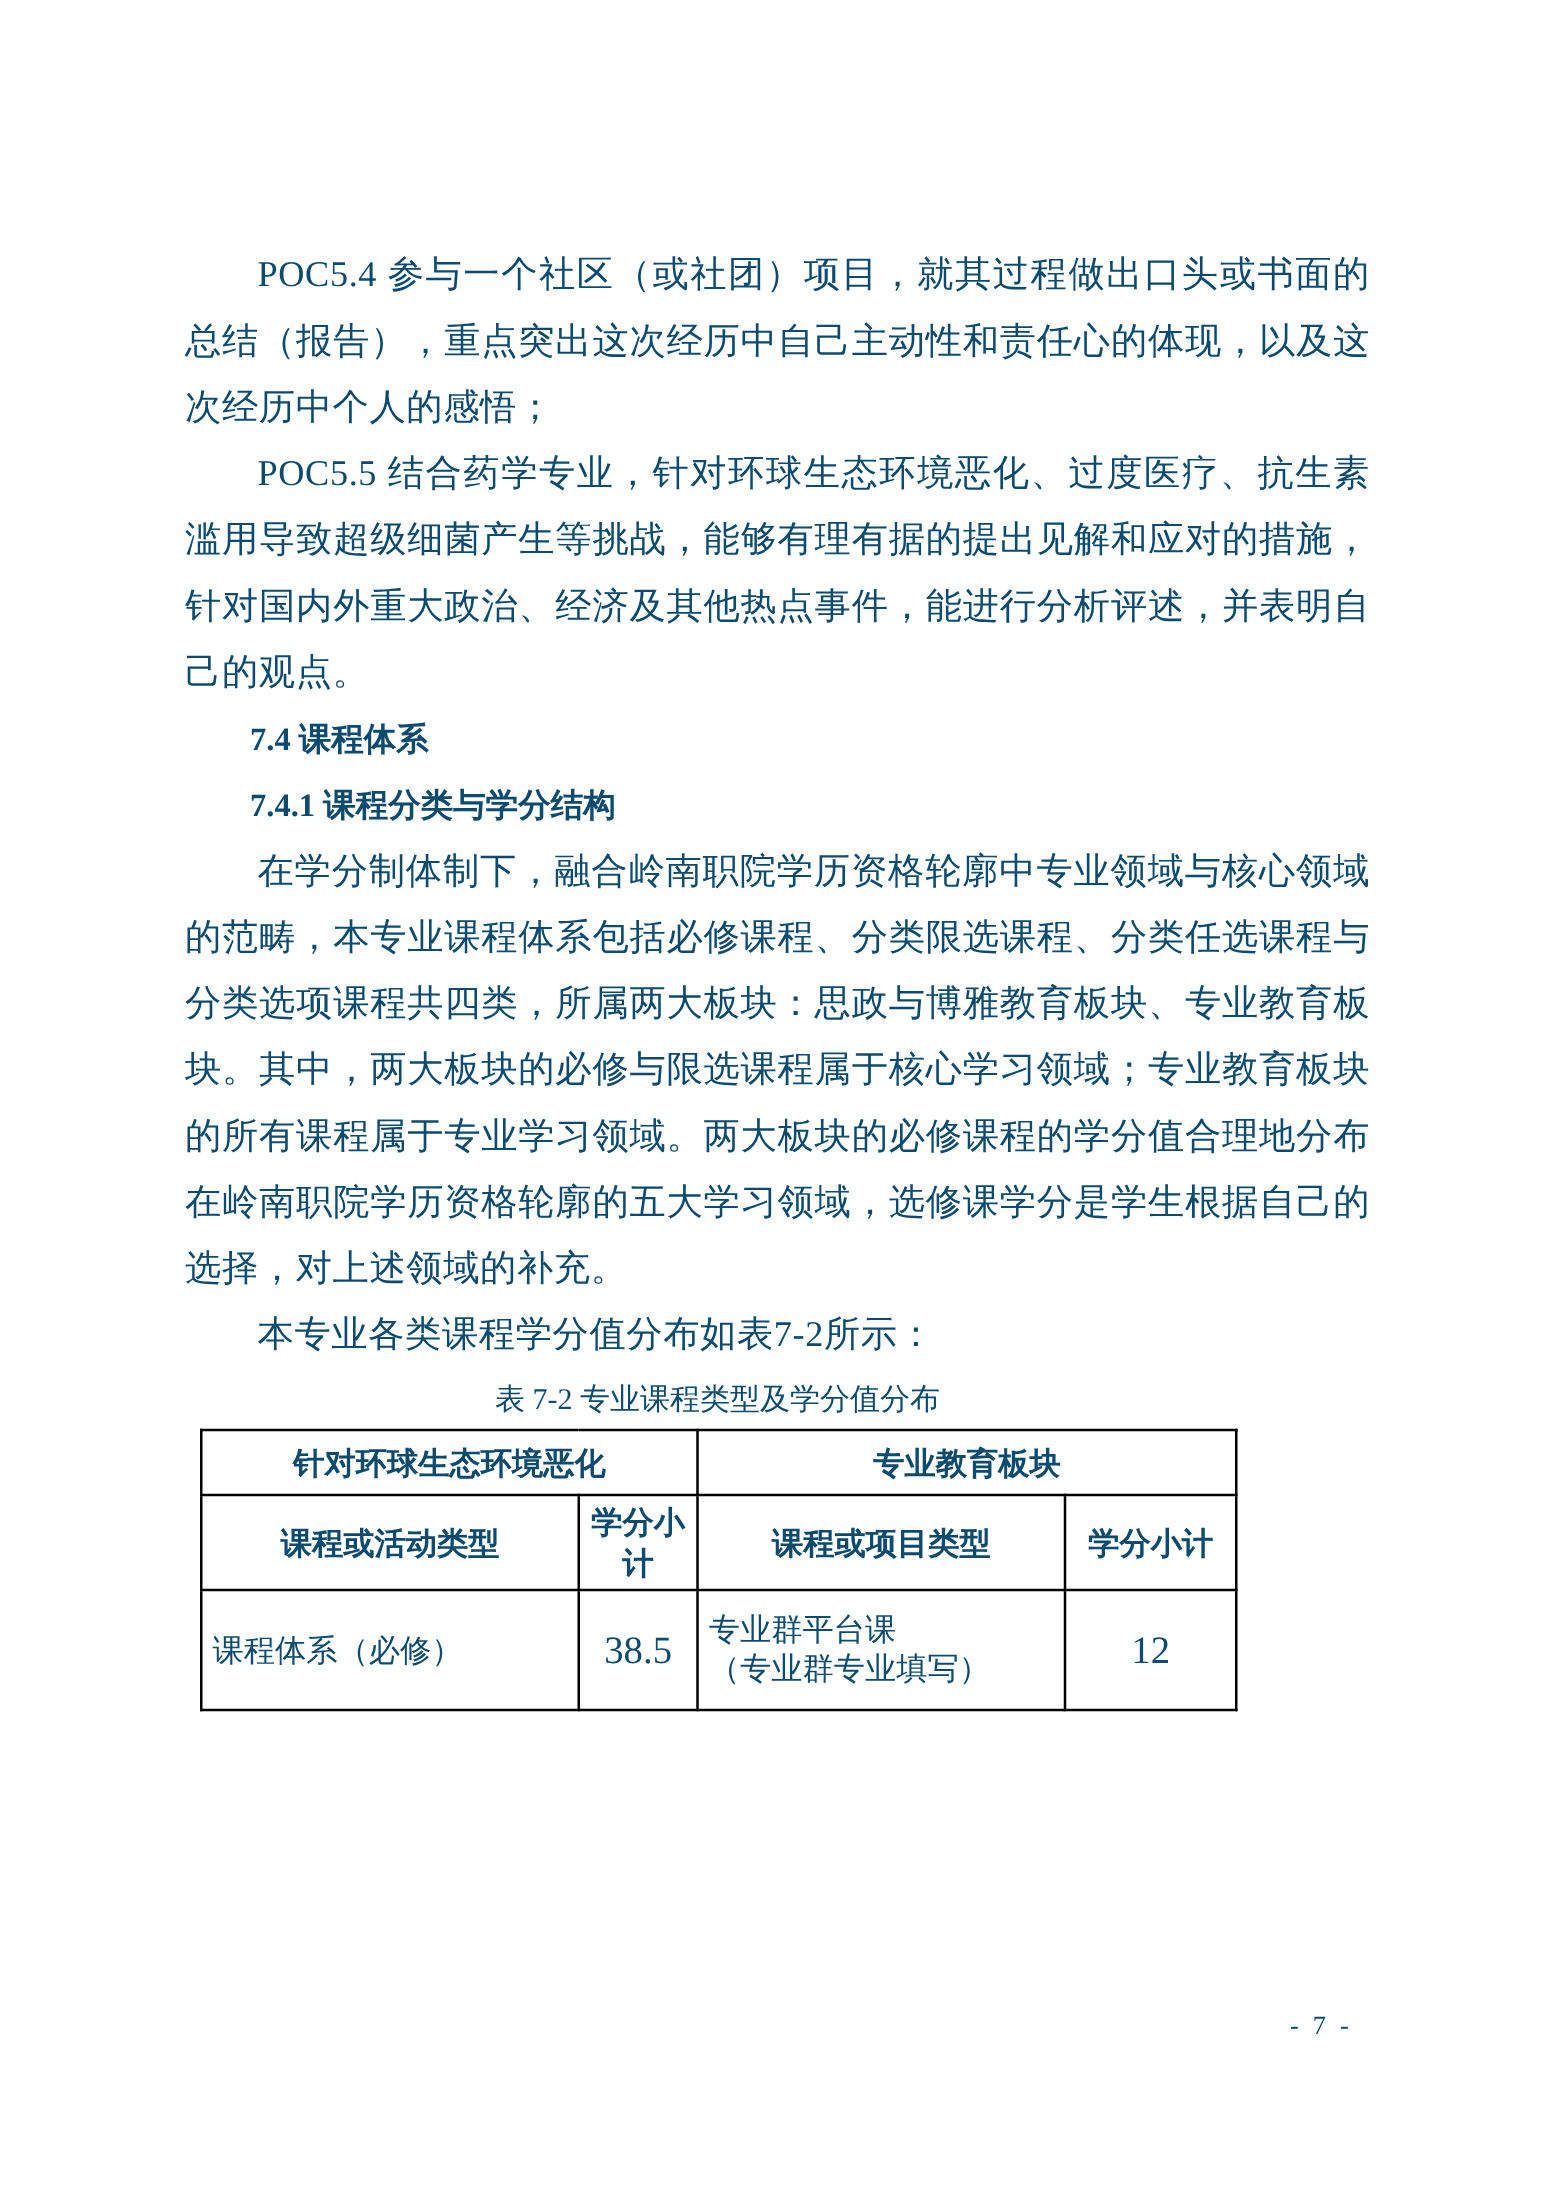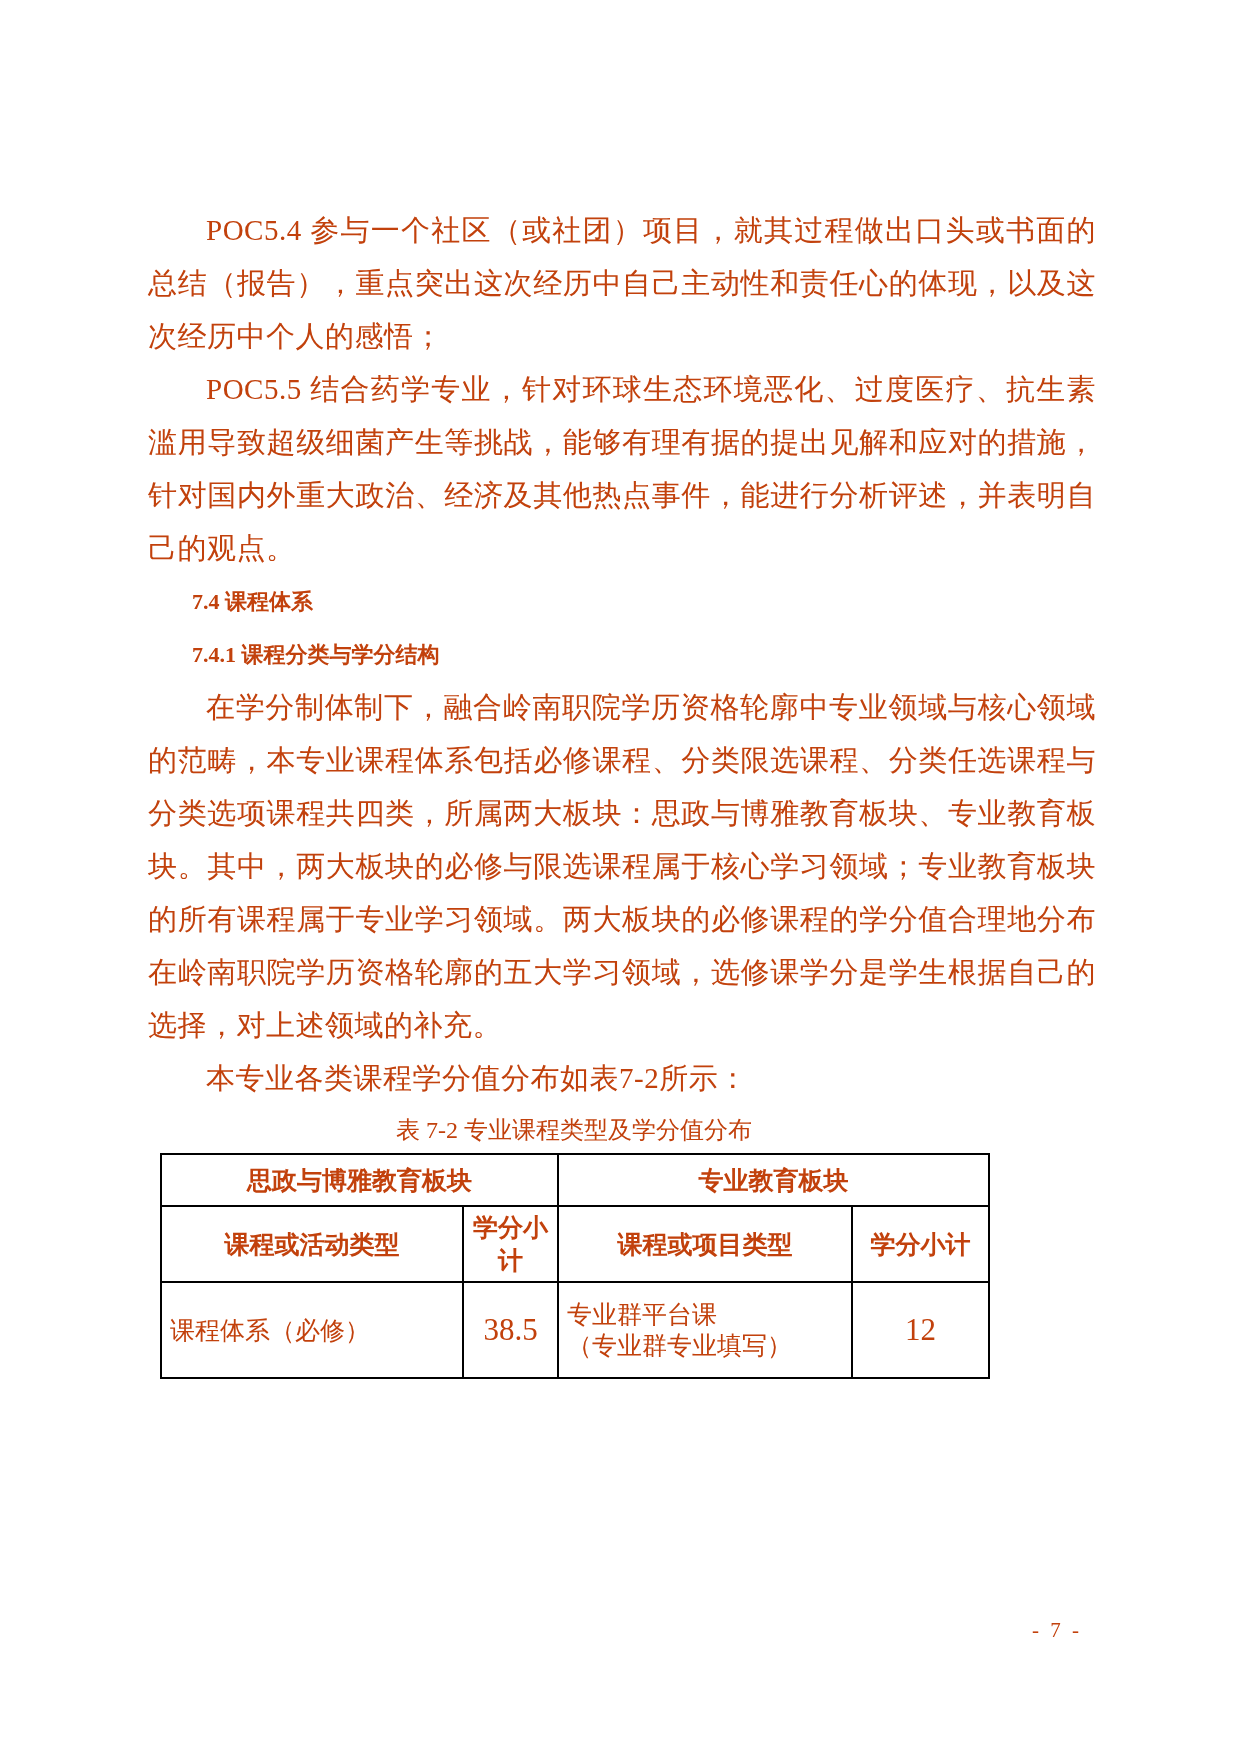--- a/index.html
+++ b/index.html
@@ -5,41 +5,41 @@
   html, body {
     margin: 0;
     padding: 0;
     background: #ffffff;
   }
   .page {
     width: 1240px;
     height: 1644px;
     background: #ffffff;
     position: relative;
-    margin: 14px auto;
+    margin: 4px auto;
     overflow: hidden;
     font-family: "Liberation Serif", "DejaVu Serif", serif;
-    color: #c2410c;
+    color: #0c4a6e;
   }
   .content {
     position: absolute;
     left: 148px;
     top: 190px;
     width: 948px;
   }
   .para {
     font-size: 29px;
     line-height: 53px;
     text-align: justify;
     text-indent: 2em;
     letter-spacing: 0.5px;
     margin: 0;
   }
   .heading {
-    font-size: 22px;
+    font-size: 26px;
     line-height: 53px;
     font-weight: bold;
     text-indent: 2em;
     margin: 0;
   }
   .table-block {
     width: 828px;
     margin-left: 12px;
     margin-top: 8px;
   }
@@ -112,21 +112,21 @@
 
       <table class="credit">
         <colgroup>
           <col style="width:302px">
           <col style="width:95px">
           <col style="width:294px">
           <col style="width:137px">
         </colgroup>
         <thead>
           <tr class="group-header-row">
-            <th colspan="2">思政与博雅教育板块</th>
+            <th colspan="2">针对环球生态环境恶化</th>
             <th colspan="2">专业教育板块</th>
           </tr>
           <tr class="col-header-row">
             <th>课程或活动类型</th>
             <th>学分小计</th>
             <th>课程或项目类型</th>
             <th>学分小计</th>
           </tr>
         </thead>
         <tbody>

